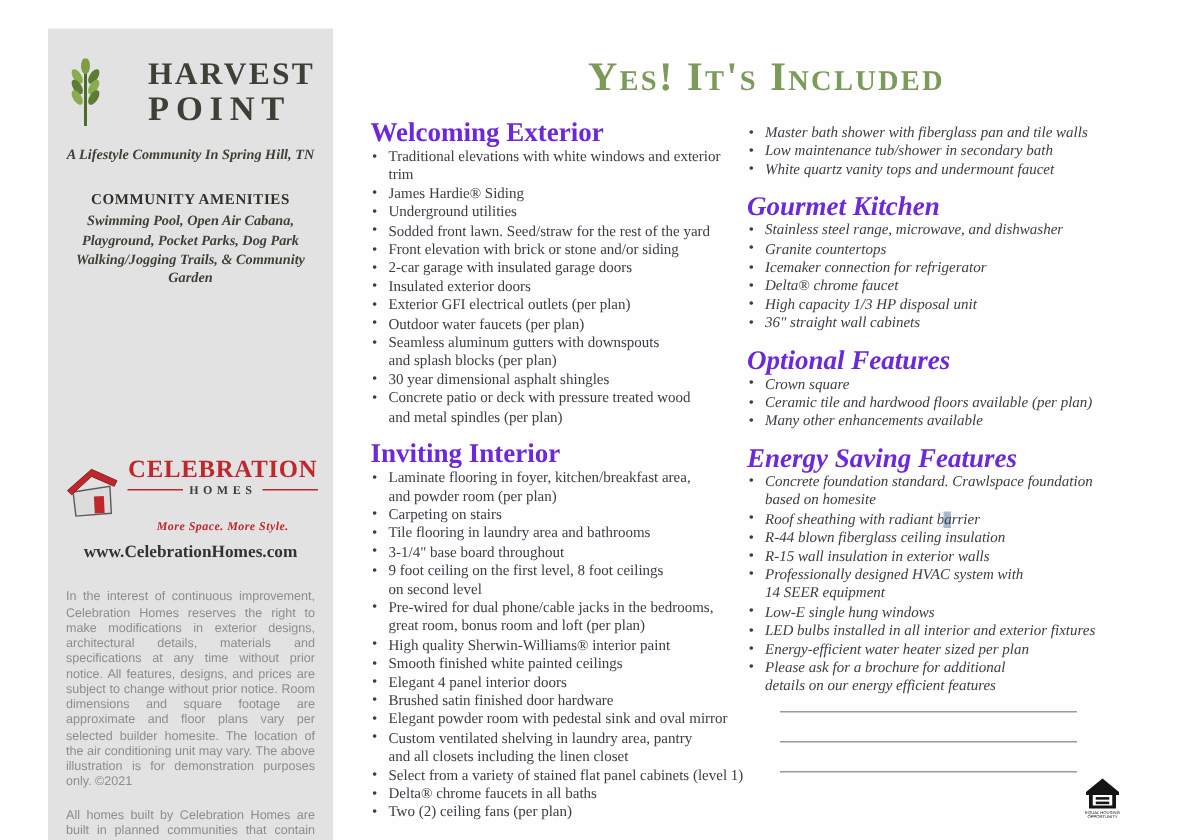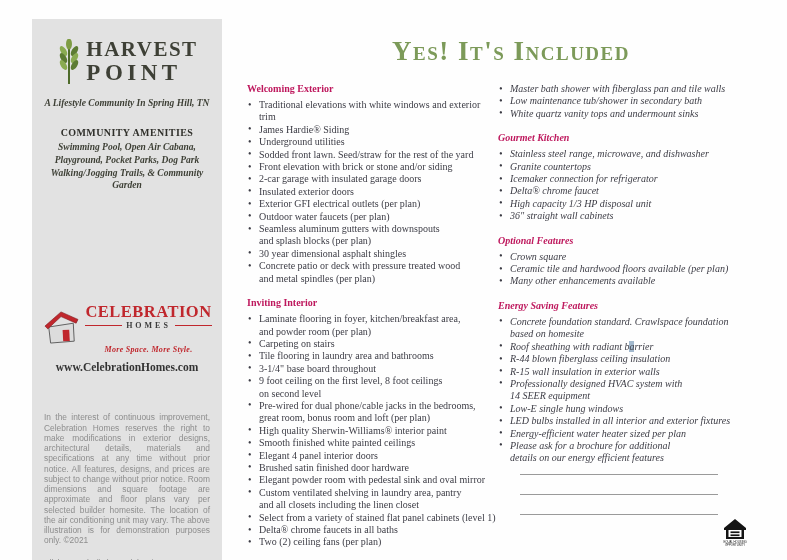--- a/index.html
+++ b/index.html
@@ -7,51 +7,51 @@
   body {
     position:relative; overflow:hidden; background:#fefefe;
     font-family:"Liberation Serif", serif; color:#3c3c45;
   }
 
   
   .sidebar {
     position:absolute; left:32px; top:19px; width:190px; height:541px;
     background:#e2e2e2; padding:14px 12px 0; text-align:center;
   }
-  .hp-logo { display:flex; justify-content:center; align-items:flex-start; gap:4px; margin-top:6px; }
+  .hp-logo { display:flex; justify-content:space-between; align-items:flex-start; gap:4px; margin-top:6px; }
   .hp-text { text-align:left; color:#3e4036; }
   .hp-line1 { font-size:21px; font-weight:700; letter-spacing:1.5px; line-height:21px; }
   .hp-line2 { font-size:23px; font-weight:700; letter-spacing:4.5px; line-height:23px; margin-top:1px; }
   .hp-tagline { margin-top:9px; font-style:italic; font-weight:700; font-size:9.5px; color:#3e4036; }
   .amenities-title { margin-top:19px; font-weight:700; font-size:10px; letter-spacing:.4px; color:#30302b; }
   .amenities-text { margin-top:3px; font-style:italic; font-weight:700; font-size:9.5px; line-height:1.35; white-space:pre-line; color:#3e4036; }
   .ch-logo { margin-top:112px; display:flex; justify-content:center; align-items:center; gap:5px; }
   .ch-text { text-align:center; }
   .ch-name { color:#c0272d; font-weight:700; font-size:16.5px; letter-spacing:.5px; line-height:16px; }
   .ch-homes { display:flex; align-items:center; gap:4px; color:#3c3c3c; font-size:8px; font-weight:700; letter-spacing:3px; margin-top:1px; }
   .ch-homes::before, .ch-homes::after { content:""; flex:1; border-top:1px solid #c0272d; }
   .ch-tag { color:#c0272d; font-style:italic; font-size:8px; margin-top:15px; letter-spacing:.3px;font-weight:bold; }
   .ch-site { margin-top:7px; font-weight:700; font-size:11.5px; color:#333; }
   .disclaimer {
     font-family:"Liberation Sans", sans-serif; font-size:8.4px; line-height:1.22;
     color:#8d8d8d; text-align:justify; margin-top:12px;
   }
-  .disclaimer.first { margin-top:39px; }
+  .disclaimer.first { margin-top:18px; }
 
   
   .main { position:absolute; left:247px; top:0; width:528px; height:416px; }
   .page-title {
     margin-top:36px; text-align:center; font-variant:small-caps;
     font-size:27px; font-weight:600; letter-spacing:1.5px; color:#7c9a59;
   }
   .cols { display:flex; margin-top:14px; }
   .col { }
   .col-left { width:251px; }
   .col-right { width:277px;font-style:italic; }
-  .sec-heading { font-size:10px; font-weight:700; color:#be185d; margin:10px 0 3px; line-height:15px; }
+  .sec-heading { font-size:18px; font-weight:700; color:#6d28d9; margin:10px 0 3px; line-height:15px; }
   .col .sec-heading:first-child { margin-top:0; }
   .feature-list { list-style:none; }
   .col-right .feature-list:first-child { margin-top:2px; }
   .feature-item {
     position:relative; padding-left:12px; font-size:10px; line-height:12.4px;
     color:#3c3c45; white-space:pre-line;
   }
   .feature-item::before { content:"\2022"; position:absolute; left:1px; top:-0.5px; font-size:10px; color:#3c3c45; }
   .text-cursor { background:#a3bacf; }
 
@@ -149,21 +149,21 @@
 and all closets including the linen closet</li>
           <li class="feature-item">Select from a variety of stained flat panel cabinets (level 1)</li>
           <li class="feature-item">Delta® chrome faucets in all baths</li>
           <li class="feature-item">Two (2) ceiling fans (per plan)</li>
         </ul>
       </div>
     <div class="col col-right" id="col-right">
         <ul class="feature-list">
           <li class="feature-item">Master bath shower with fiberglass pan and tile walls</li>
           <li class="feature-item">Low maintenance tub/shower in secondary bath</li>
-          <li class="feature-item">White quartz vanity tops and undermount sinks</li>
+          <li class="feature-item">White quartz vanity tops and undermount faucet</li>
         </ul>
         <h2 class="sec-heading">Gourmet Kitchen</h2>
         <ul class="feature-list">
           <li class="feature-item">Stainless steel range, microwave, and dishwasher</li>
           <li class="feature-item">Granite countertops</li>
           <li class="feature-item">Icemaker connection for refrigerator</li>
           <li class="feature-item">Delta®  chrome faucet</li>
           <li class="feature-item">High capacity 1/3 HP disposal unit</li>
           <li class="feature-item">36" straight wall cabinets</li>
         </ul>

